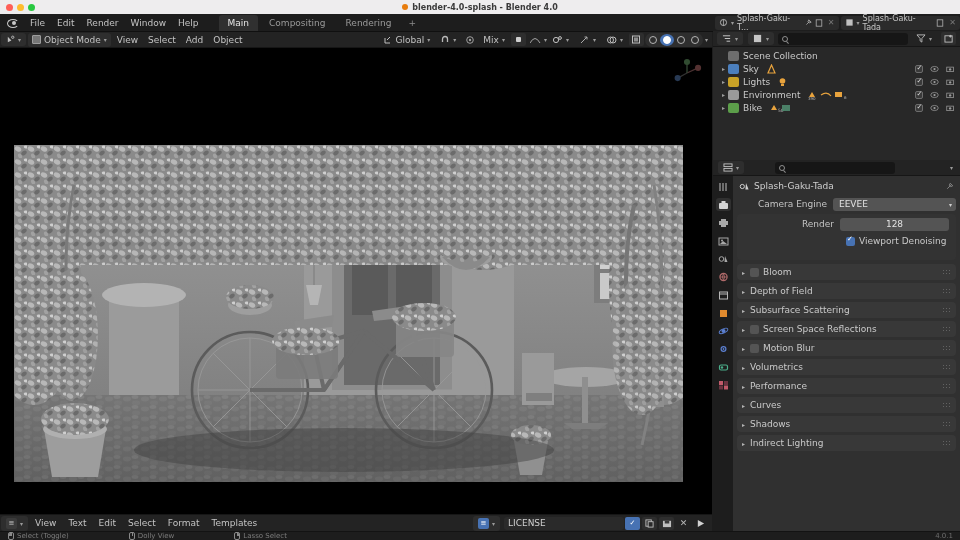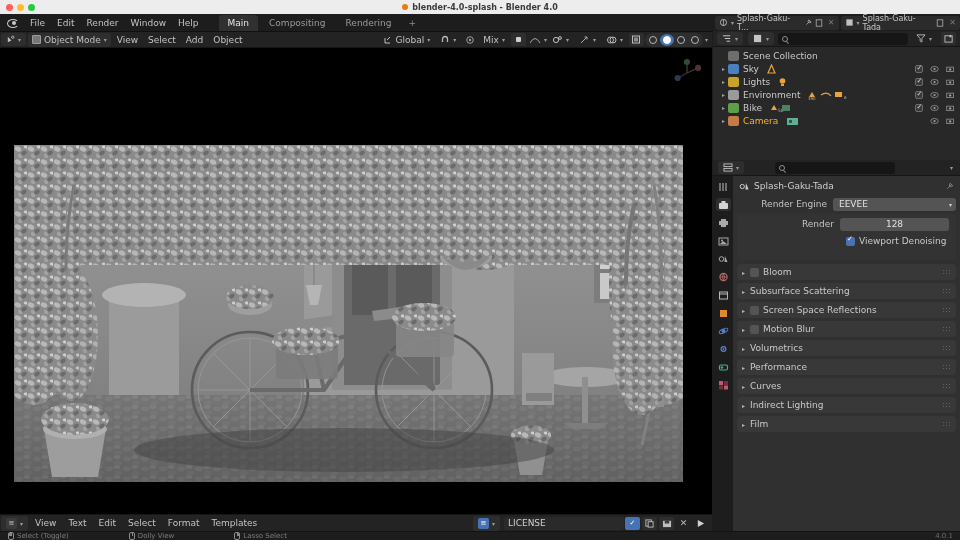--- a/index.html
+++ b/index.html
@@ -790,39 +790,20 @@
             <ellipse cx="6" cy="4.5" rx="5" ry="3.4" fill="none" stroke="#c8c8c8" stroke-width="1"></ellipse>
             <circle cx="6" cy="4.5" r="1.5" fill="#c8c8c8"></circle>
           </svg>
           <svg class="cam" viewBox="0 0 12 9">
             <rect x="1" y="2" width="9" height="6" fill="none" stroke="#c8c8c8" stroke-width="1"></rect>
             <circle cx="5.5" cy="5" r="1.6" fill="#c8c8c8"></circle>
           </svg>
         </span>
       </div>
 
-      <div class="ol-row selected">
-        <span class="tri">▸</span>
-        <span class="ol-ico" style="background:#c67a45"></span>
-        <span class="ol-label">Camera</span>
-        <svg width="16" height="10" viewBox="0 0 16 10" style="margin-left:7px">
-          <rect x="2" y="2" width="11" height="7" fill="#5fae96"></rect>
-          <rect x="4" y="4" width="3" height="3" fill="#2c5a4a"></rect>
-        </svg>
-        <span class="ol-right">
-          <svg class="eye" viewBox="0 0 12 9">
-            <ellipse cx="6" cy="4.5" rx="5" ry="3.4" fill="none" stroke="#c8c8c8" stroke-width="1"></ellipse>
-            <circle cx="6" cy="4.5" r="1.5" fill="#c8c8c8"></circle>
-          </svg>
-          <svg class="cam" viewBox="0 0 12 9">
-            <rect x="1" y="2" width="9" height="6" fill="none" stroke="#c8c8c8" stroke-width="1"></rect>
-            <circle cx="5.5" cy="5" r="1.6" fill="#c8c8c8"></circle>
-          </svg>
-        </span>
-      </div>
     </div>
   </div>
 
   <div class="props">
     <div class="pr-header">
       <div class="hbtn group">
         <svg width="10" height="9" viewBox="0 0 11 10">
           <rect x="1" y="1" width="9" height="3" fill="none" stroke="#c4c4c4" stroke-width="1"></rect>
           <rect x="1" y="6" width="9" height="3" fill="none" stroke="#c4c4c4" stroke-width="1"></rect>
         </svg>
@@ -919,21 +900,21 @@
             <circle cx="3.3" cy="5.5" r="2.1" fill="none" stroke="#cfcfcf" stroke-width="1"></circle>
             <path d="M7 2 L9.6 8.4 L6.4 8.4 Z" fill="#cfcfcf"></path>
           </svg>
           <span>Splash-Gaku-Tada</span>
           <svg class="pin" width="9" height="9" viewBox="0 0 10 10">
             <path d="M2.5 7.5 L6.5 3.5 M5.8 1.4 L8.6 4.2 L6.4 5.2 L4.8 3.6 Z" stroke="#8a8a8a" stroke-width="1" fill="none"></path>
           </svg>
         </div>
 
         <div class="row">
-          <span class="lbl">Render Engine</span>
+          <span class="lbl">Camera Engine</span>
           <span class="field" style="justify-content:flex-start;padding-left:6px">
             <span>EEVEE</span>
             <span class="cv">▾</span>
           </span>
         </div>
 
         <div class="sampling-box">
           <div class="subpanel">
             <div class="row">
               <span class="lbl">Render</span>
@@ -949,20 +930,25 @@
         </div>
 
         <div class="panel">
           <span class="tri">▸</span>
           <span class="graycheck"></span>
           <span class="ptitle">Bloom</span>
           <span class="grip"></span>
         </div>
         <div class="panel">
           <span class="tri">▸</span>
+          <span class="ptitle">Depth of Field</span>
+          <span class="grip"></span>
+        </div>
+        <div class="panel">
+          <span class="tri">▸</span>
           <span class="ptitle">Subsurface Scattering</span>
           <span class="grip"></span>
         </div>
         <div class="panel">
           <span class="tri">▸</span>
           <span class="graycheck"></span>
           <span class="ptitle">Screen Space Reflections</span>
           <span class="grip"></span>
         </div>
         <div class="panel">
@@ -981,25 +967,25 @@
           <span class="ptitle">Performance</span>
           <span class="grip"></span>
         </div>
         <div class="panel">
           <span class="tri">▸</span>
           <span class="ptitle">Curves</span>
           <span class="grip"></span>
         </div>
         <div class="panel">
           <span class="tri">▸</span>
+          <span class="ptitle">Shadows</span>
+          <span class="grip"></span>
+        </div>
+        <div class="panel">
+          <span class="tri">▸</span>
           <span class="ptitle">Indirect Lighting</span>
           <span class="grip"></span>
         </div>
-        <div class="panel">
-          <span class="tri">▸</span>
-          <span class="ptitle">Film</span>
-          <span class="grip"></span>
-        </div>
       </div>
     </div>
   </div>
 
 </div>
 
 </body></html>

